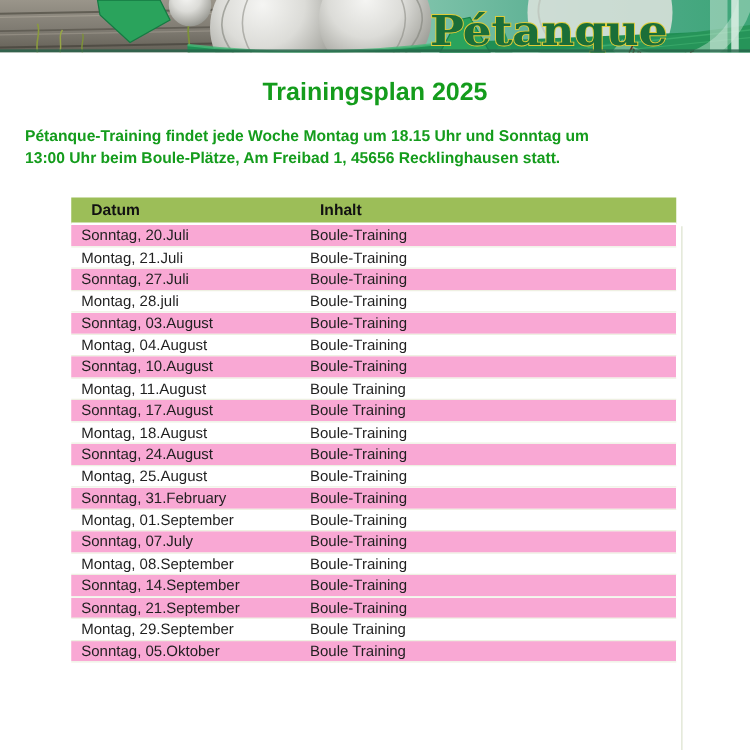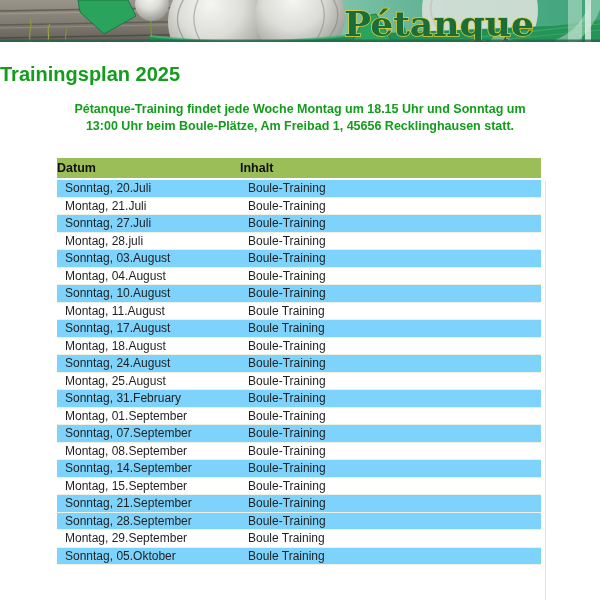--- a/index.html
+++ b/index.html
@@ -9,49 +9,49 @@
   }
   .page{position:relative;width:600px;height:600px;overflow:hidden;background:#fff;}
 
   
   .header-img{display:block;width:600px;height:42px;}
   .logo-text{font-family:"DejaVu Serif", serif;font-weight:bold;}
   .arc-text{font-family:"Liberation Sans", sans-serif;font-weight:bold;}
 
   
   .doc-title{
-    margin:20px 0 0 0;
+    margin:20px 0 0 0;text-align:center;
     font-size:20px;line-height:24px;font-weight:bold;color:#149C1C;
   }
 
   
   .intro{
-    margin:15px auto 0 auto;text-align:center;
+    margin:15px auto 0 auto;
     font-size:12.5px;line-height:17px;font-weight:bold;color:#149C1C;
     width:560px;
   }
 
   
   table.schedule{
     margin:23px 0 0 57px;width:484px;
     border-collapse:collapse;table-layout:fixed;
     font-size:12px;color:#1f1f1f;
   }
   table.schedule th{
     background:#9CBE58;color:#111;text-align:left;
     font-size:12.5px;font-weight:bold;
-    height:20px;padding:0 0 0 0;
+    height:20px;padding:0 0 0 16px;
     border-bottom:2px solid #ffffff;
   }
   table.schedule td{
     height:16.5px;padding:0 0 0 8px;
     border-bottom:1px solid #eef0e2;
     white-space:nowrap;overflow:hidden;
   }
-  table.schedule tr.alt td{background:#7dd3fc;}
+  table.schedule tr.alt td{background:#f9a8d4;}
   .right-rule{
     position:absolute;left:545px;top:181px;width:1px;height:419px;
     background:#dde3cf;
   }
 </style>
 </head>
 <body>
 
 <div class="page">
 
@@ -193,41 +193,33 @@
         </tr>
         <tr class="alt">
           <td>Sonntag, 31.February</td>
           <td>Boule-Training</td>
         </tr>
         <tr>
           <td>Montag, 01.September</td>
           <td>Boule-Training</td>
         </tr>
         <tr class="alt">
-          <td>Sonntag, 07.September</td>
+          <td>Sonntag, 07.July</td>
           <td>Boule-Training</td>
         </tr>
         <tr>
           <td>Montag, 08.September</td>
           <td>Boule-Training</td>
         </tr>
         <tr class="alt">
           <td>Sonntag, 14.September</td>
           <td>Boule-Training</td>
         </tr>
-        <tr>
-          <td>Montag, 15.September</td>
-          <td>Boule-Training</td>
-        </tr>
         <tr class="alt">
           <td>Sonntag, 21.September</td>
-          <td>Boule-Training</td>
-        </tr>
-        <tr class="alt">
-          <td>Sonntag, 28.September</td>
           <td>Boule-Training</td>
         </tr>
         <tr>
           <td>Montag, 29.September</td>
           <td>Boule Training</td>
         </tr>
         <tr class="alt">
           <td>Sonntag, 05.Oktober</td>
           <td>Boule Training</td>
         </tr>

